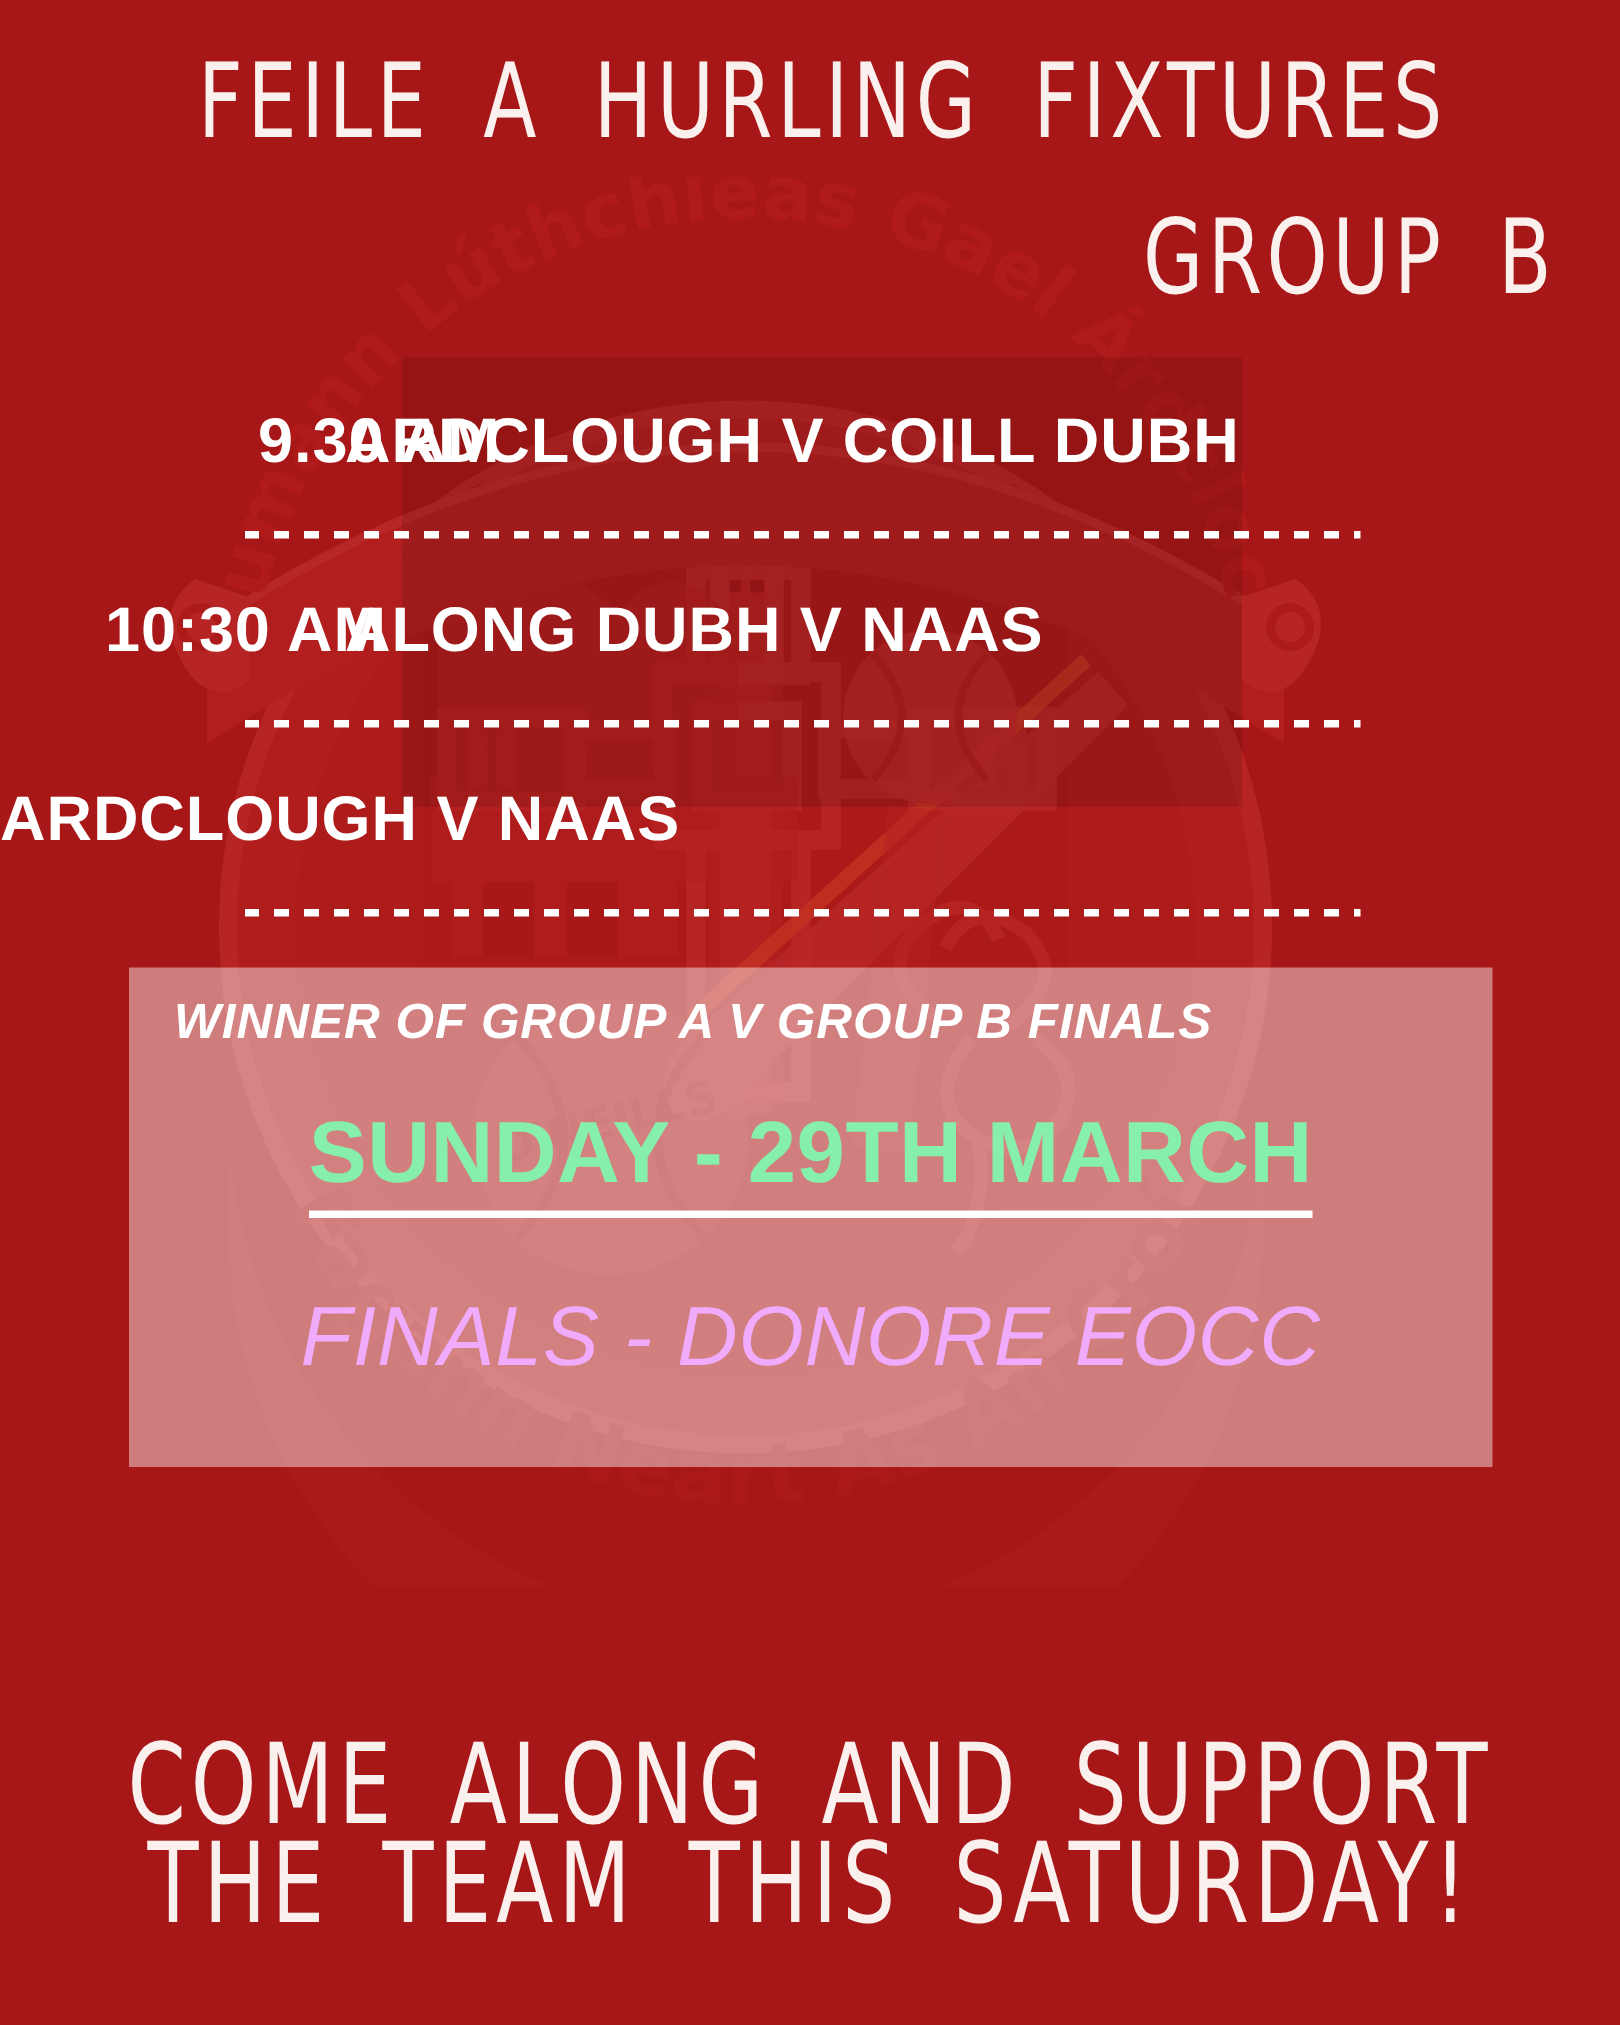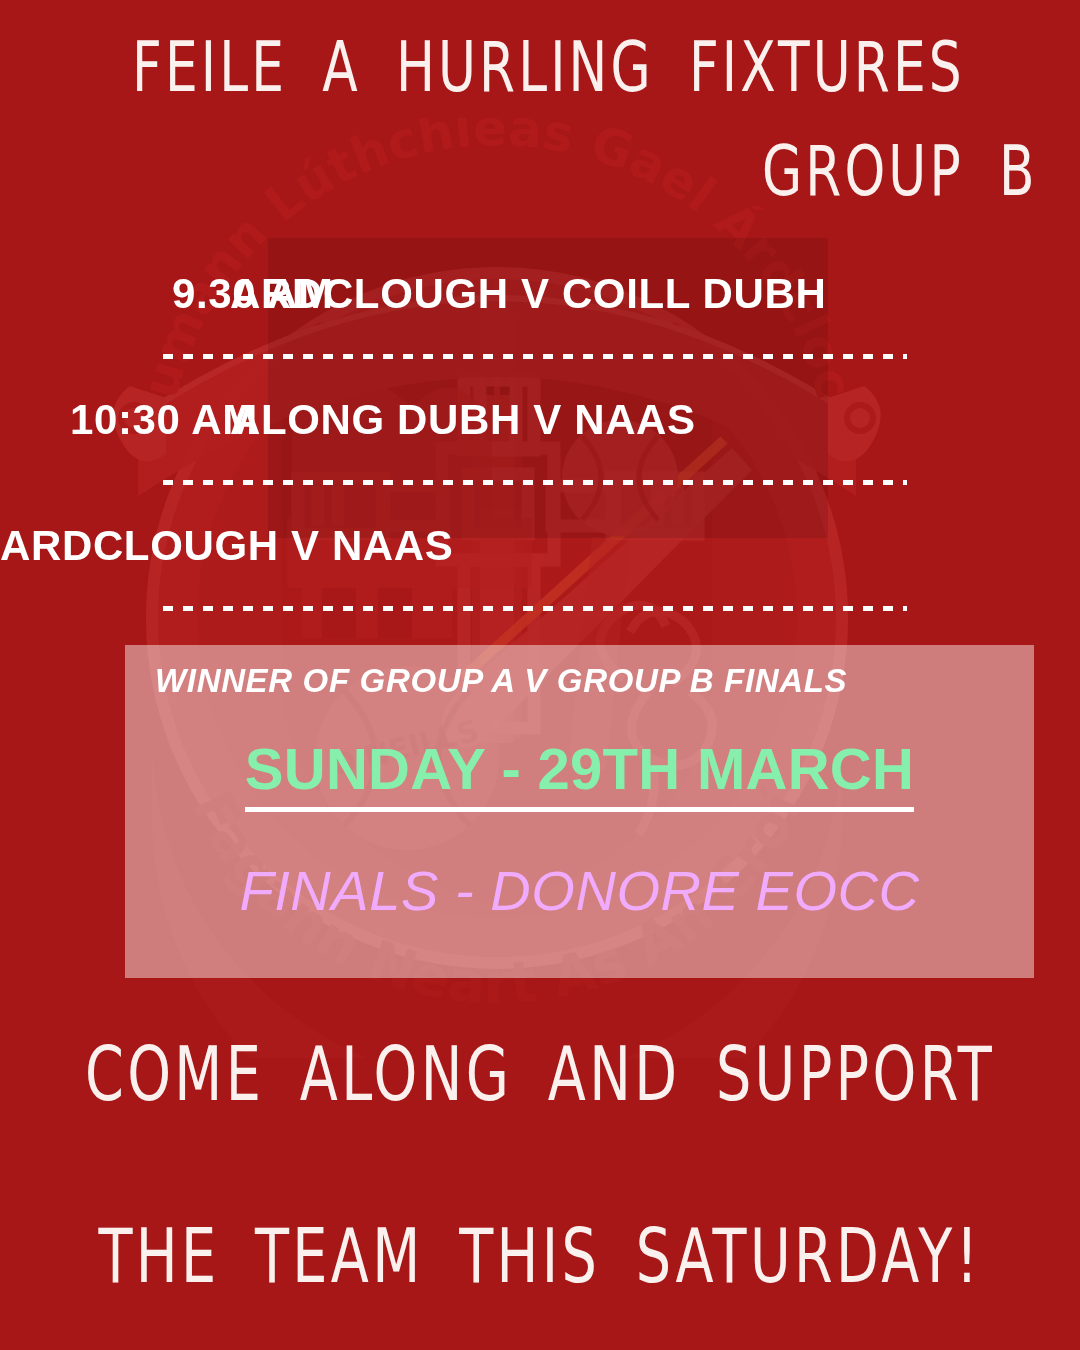--- a/index.html
+++ b/index.html
@@ -130,21 +130,20 @@
 
   
   .panel {
     position: absolute;
     z-index: 5;
     left: 86px;
     top: 645px;
     width: 909px;
     height: 333px;
     background: rgba(255,255,255,0.44);
-    margin-left: 39px;
   }
   .panel-sub {
     position: absolute;
     left: 30px;
     top: 17px;
     color: #FFFFFF;
     font-weight: 700;
     font-style: italic;
     font-size: 33px;
     letter-spacing: 0.02em;
@@ -187,21 +186,21 @@
     left: 0;
     width: 1080px;
     text-align: center;
   }
   .cta .hand {
     display: inline-block;
     transform-origin: center center;
     font-size: 58px;
     word-spacing: 0.26em;
   }
-  .cta-1 { top: 1040px; text-decoration: underline; }
+  .cta-1 { top: 1156px; text-decoration: underline; }
   .cta-2 { top: 1222px; }
 </style>
 </head>
 <body>
 
 <div class="poster">
 
   <div class="crest-layer">
     <div class="crest-plaque"></div>
     <svg class="crest-svg" viewBox="0 0 770 940" xmlns="http://www.w3.org/2000/svg">

